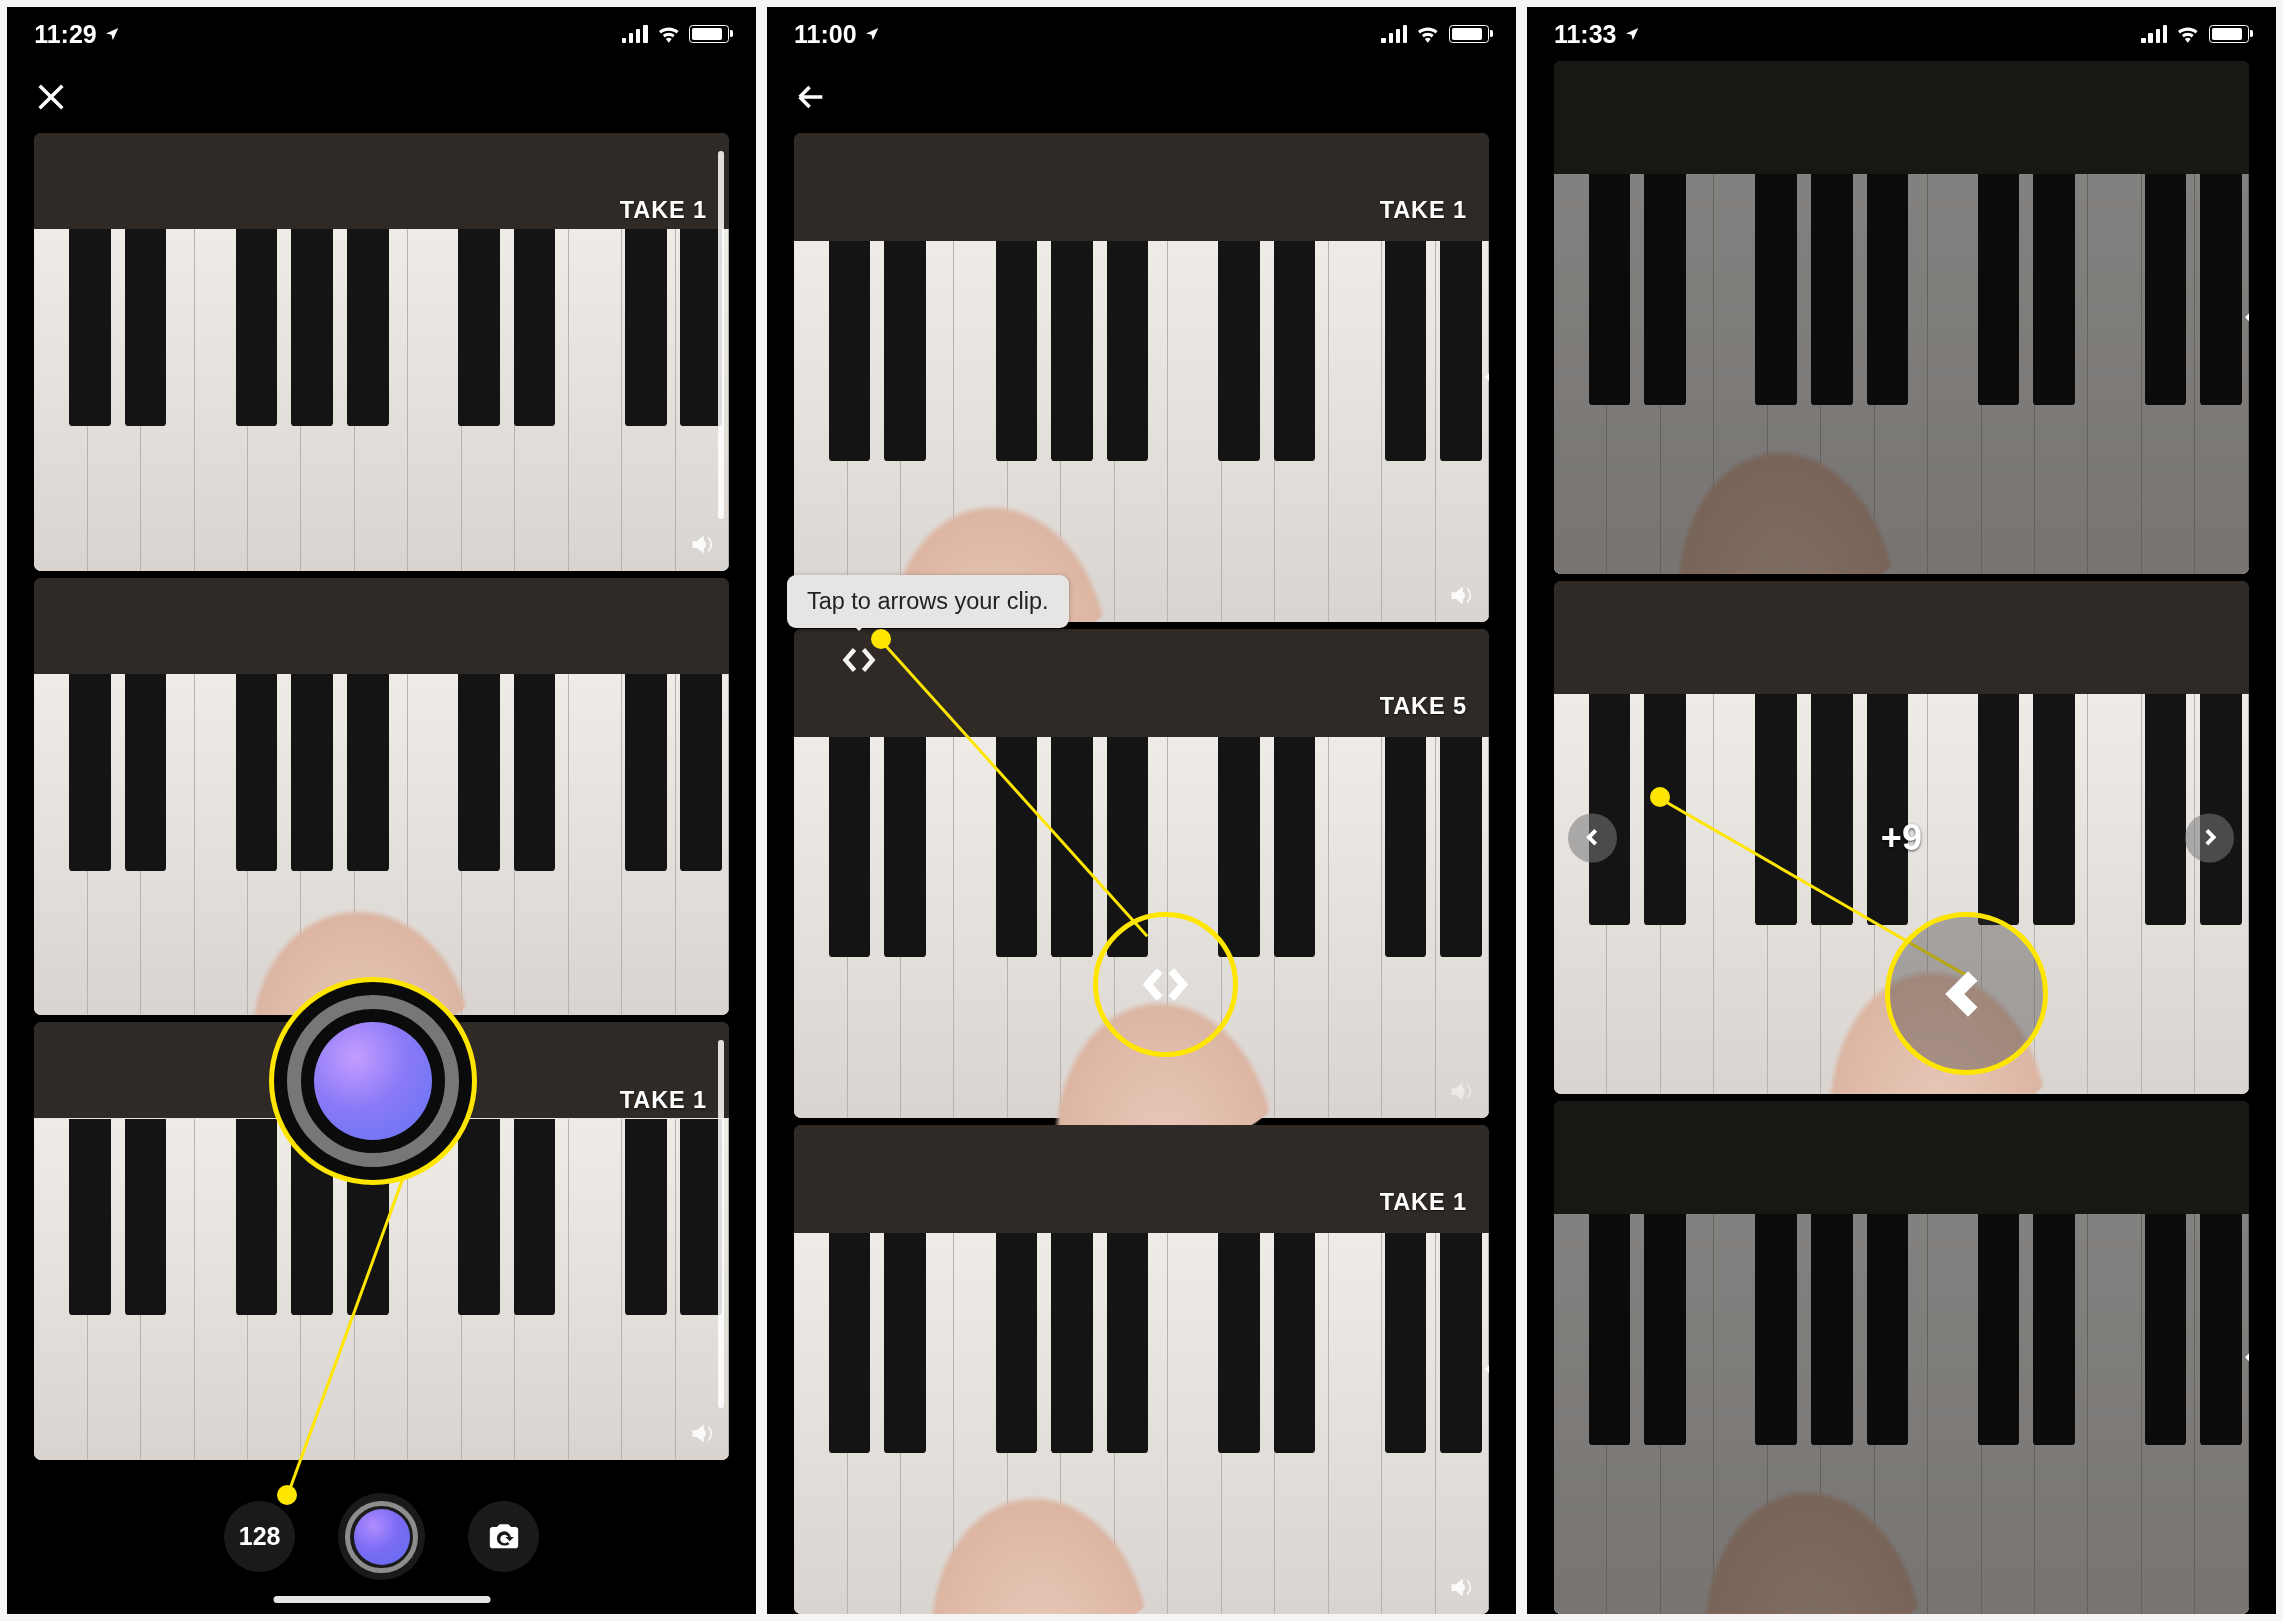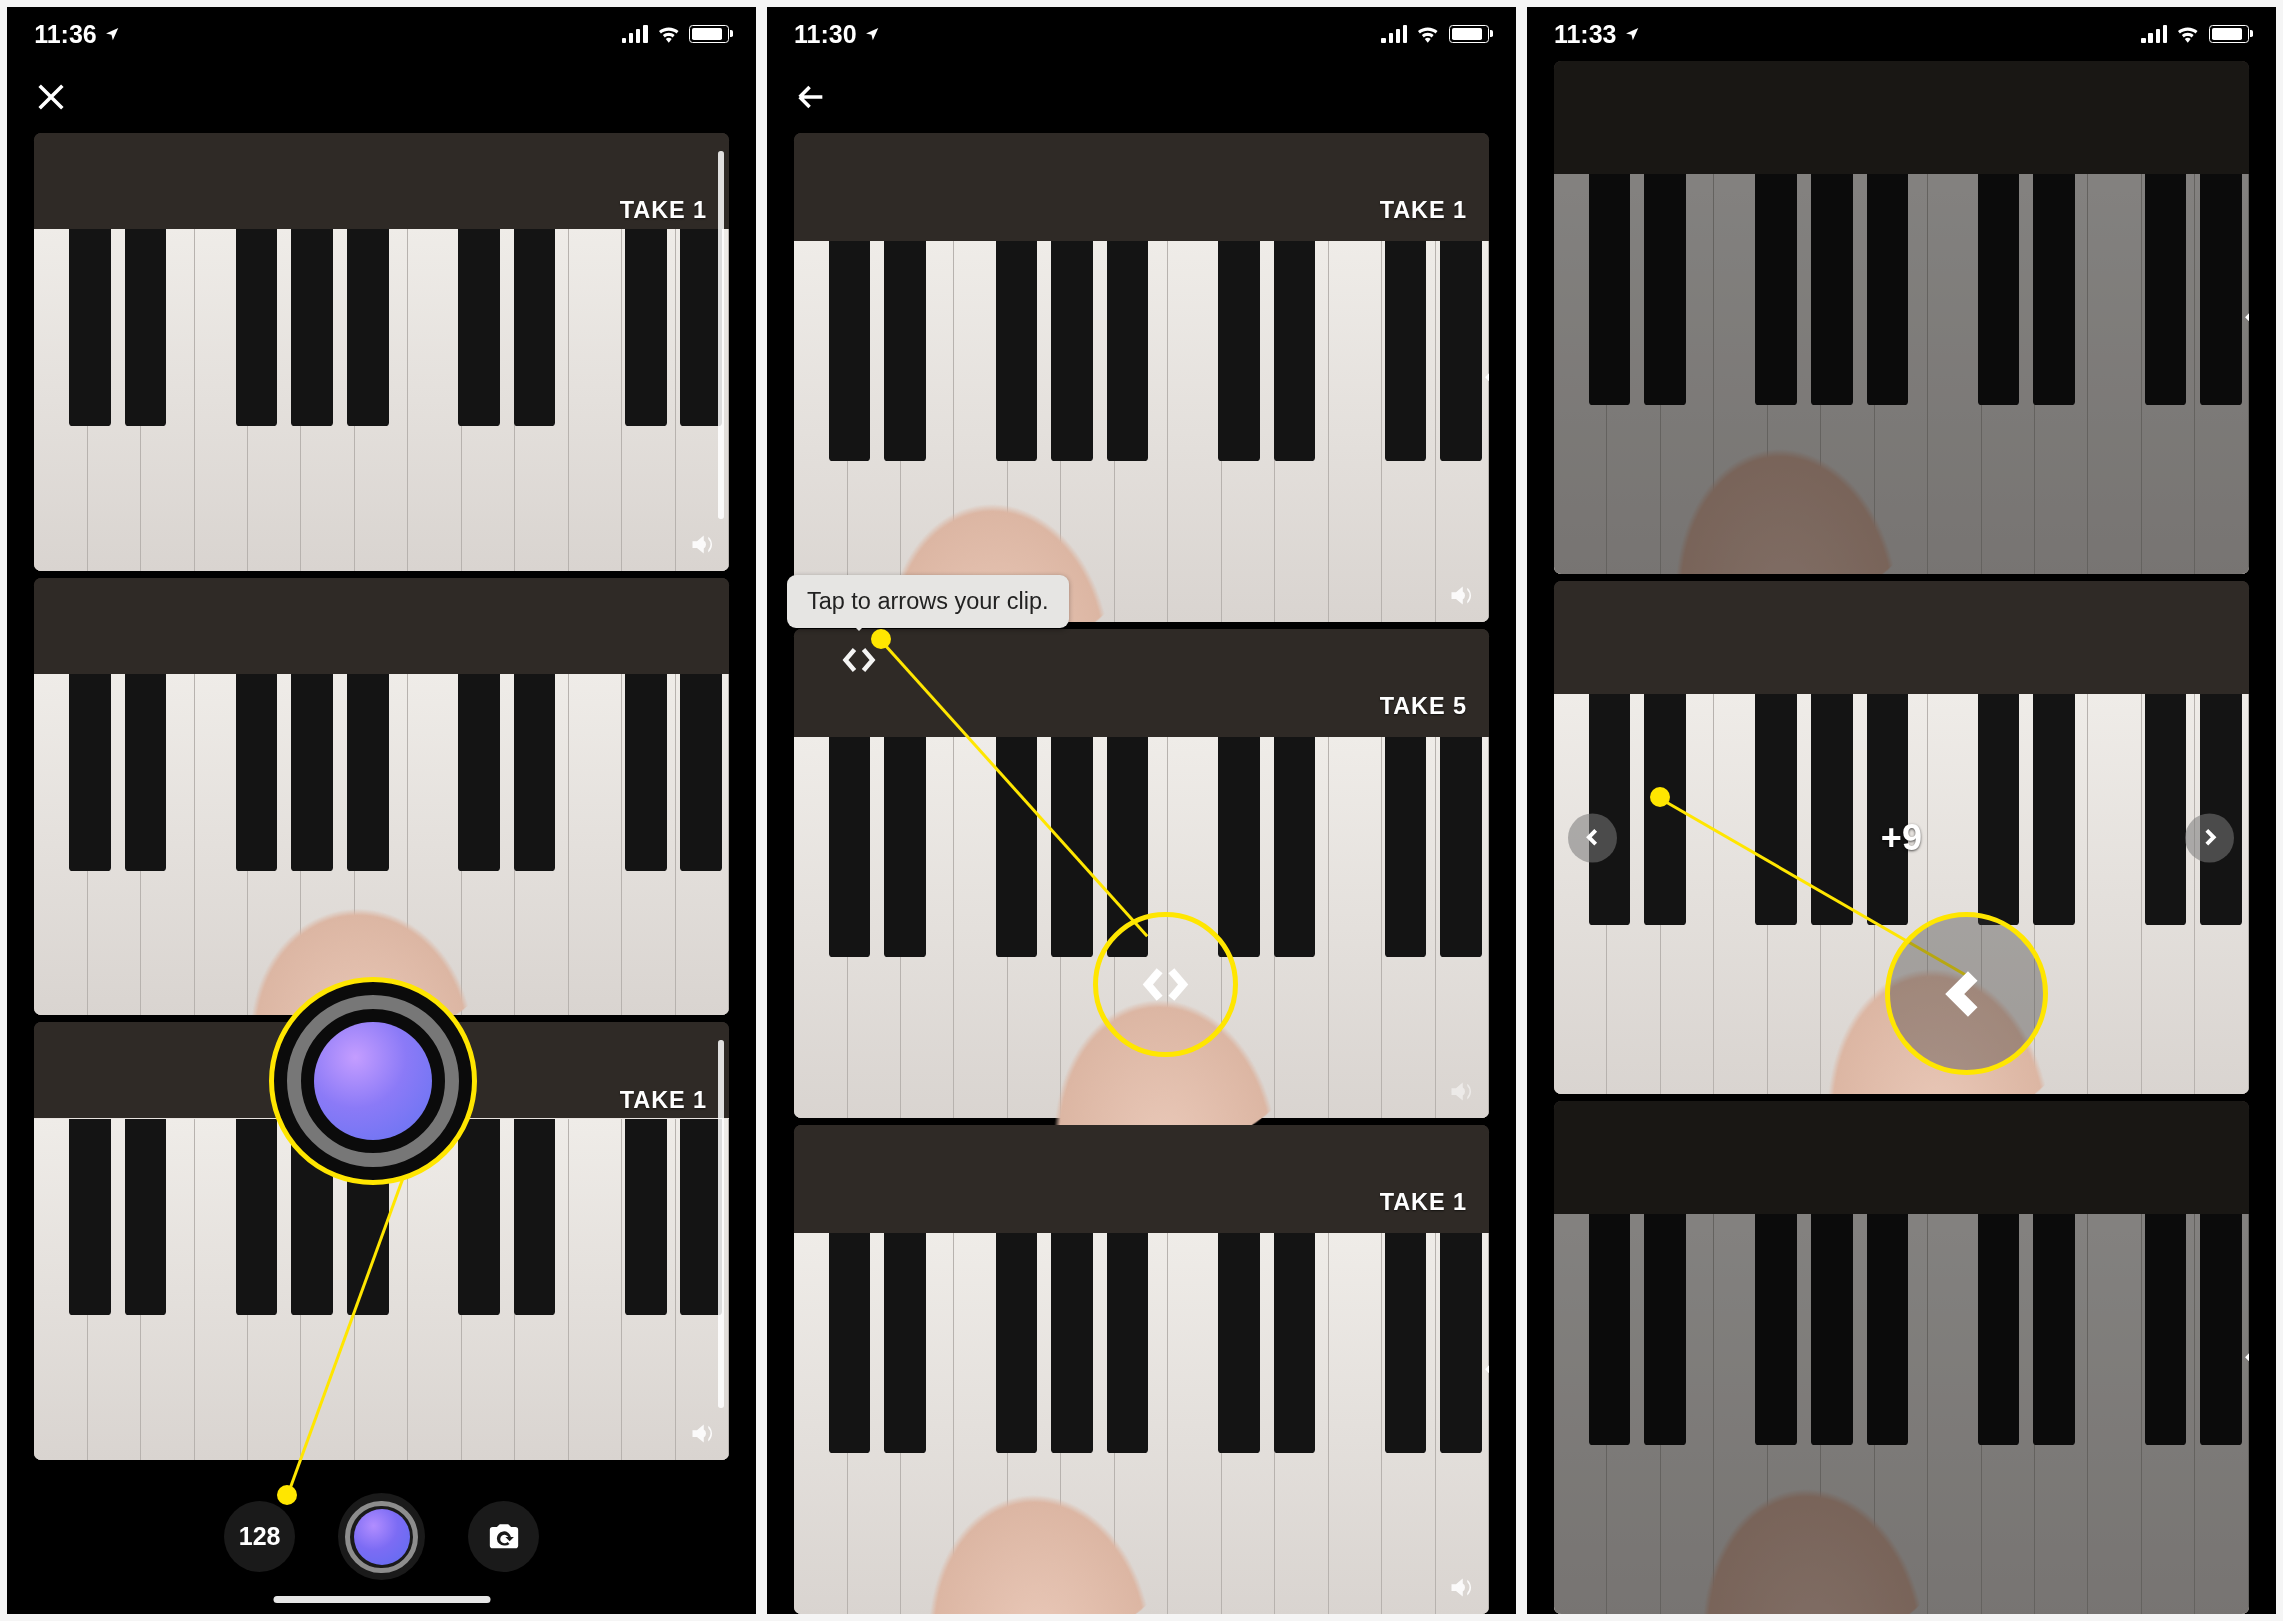--- a/index.html
+++ b/index.html
@@ -266,21 +266,21 @@
 
 </style>
 </head>
 <body>
 
 <div class="stage">
 
   <div class="phone">
     <div class="status-bar">
       <div class="status-left">
-        <span>11:36</span>
+        <span>11:29</span>
         <svg class="nav-arrow" viewBox="0 0 24 24" fill="#fff">
             <path d="M3 11l18-8-8 18-2-8-8-2z"></path>
           </svg>
       </div>
       <div class="status-right">
         <div class="signal-bars">
             <span></span>
             <span></span>
             <span></span>
             <span></span>
@@ -430,21 +430,21 @@
       <div class="ring-outer">
           <div class="core"></div>
         </div>
     </div>
     <div class="callout-dot c1-dot"></div>
   </div>
 
   <div class="phone">
     <div class="status-bar">
       <div class="status-left">
-        <span>11:30</span>
+        <span>11:00</span>
         <svg class="nav-arrow" viewBox="0 0 24 24" fill="#fff">
             <path d="M3 11l18-8-8 18-2-8-8-2z"></path>
           </svg>
       </div>
       <div class="status-right">
         <div class="signal-bars">
             <span></span>
             <span></span>
             <span></span>
             <span></span>

